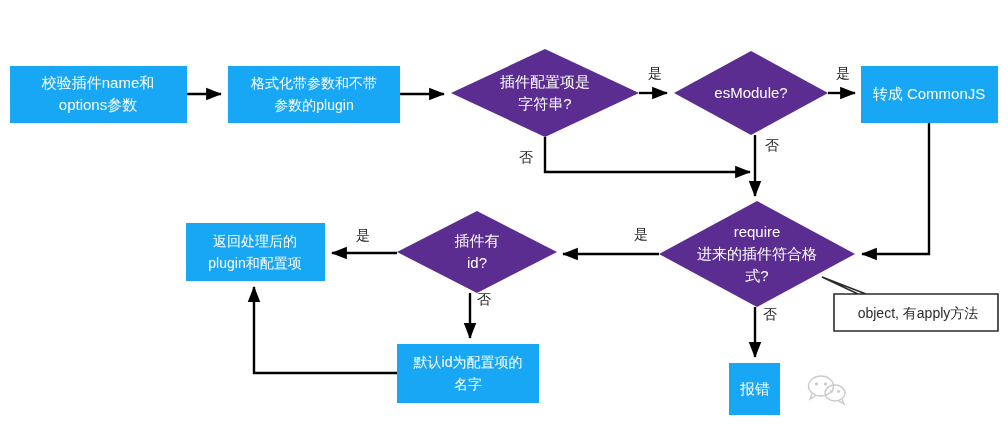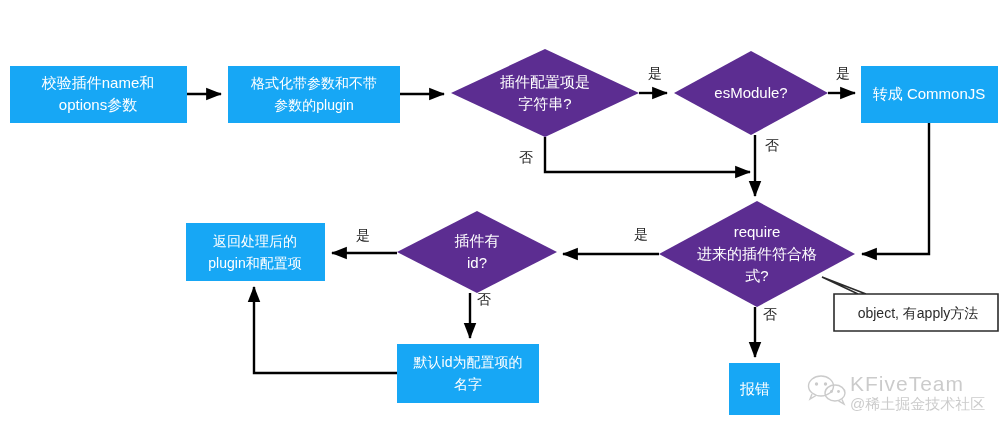--- a/index.html
+++ b/index.html
@@ -215,19 +215,15 @@
     <svg class="wm-icon" viewBox="0 0 42 32" xmlns="http://www.w3.org/2000/svg">
       <ellipse cx="15" cy="12" rx="12.5" ry="10" fill="none" stroke="#555" stroke-width="1.4"></ellipse>
       <path d="M6,20 L4,25 L10,21.5" fill="none" stroke="#555" stroke-width="1.4"></path>
       <circle cx="10.5" cy="10" r="1.7" fill="#555"></circle>
       <circle cx="19.5" cy="10" r="1.7" fill="#555"></circle>
       <ellipse cx="29" cy="19" rx="10" ry="8" fill="none" stroke="#555" stroke-width="1.4"></ellipse>
       <path d="M36,25.5 L38,30 L32.5,26.8" fill="none" stroke="#555" stroke-width="1.4"></path>
       <circle cx="25.5" cy="17.5" r="1.4" fill="#555"></circle>
       <circle cx="32.5" cy="17.5" r="1.4" fill="#555"></circle>
     </svg>
-    <div class="wm-text">
-      <div class="wm-line1">KFiveTeam</div>
-      <div class="wm-line2">@稀土掘金技术社区</div>
-    </div>
   </div>
 
 </div>
 
 </body></html>

